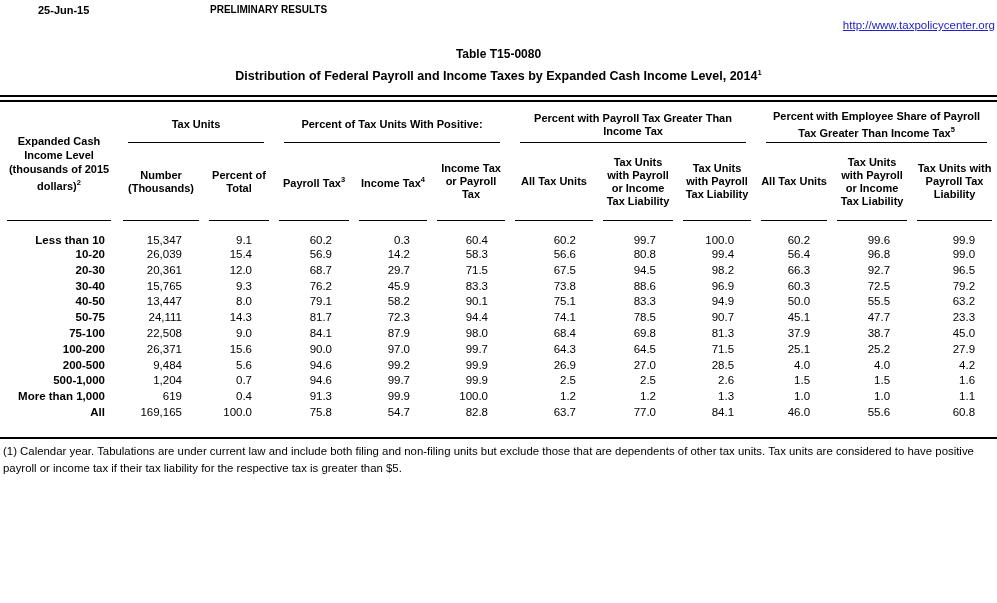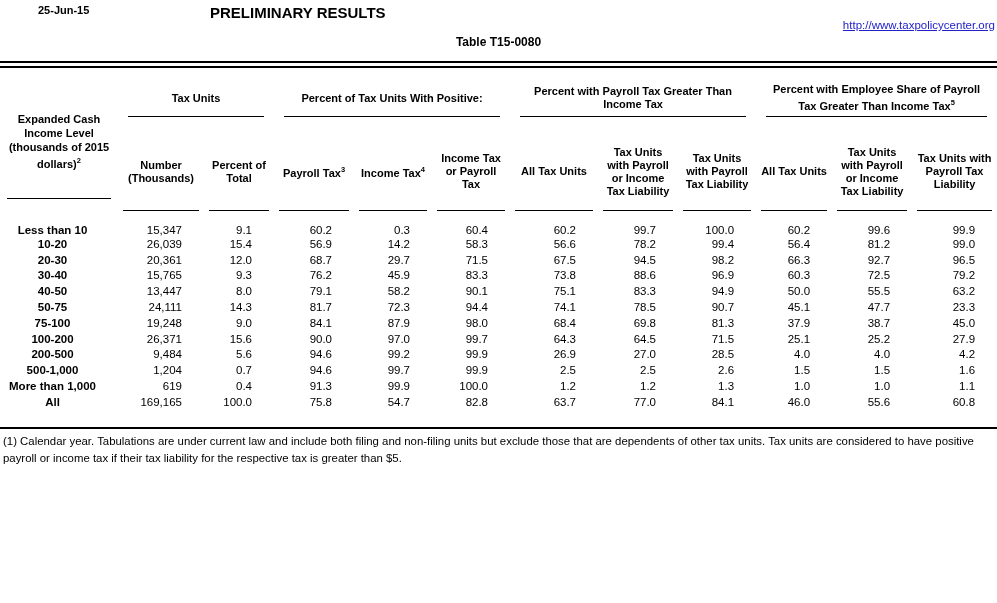--- a/index.html
+++ b/index.html
@@ -3,62 +3,63 @@
 <meta charset="utf-8">
 <style>
   html,body { margin:0; padding:0; background:#ffffff; }
   .page {
     width:997px; height:603px; background:#ffffff; color:#000;
     font-family:"Liberation Sans", sans-serif; position:relative; overflow:hidden;
   }
   
   .topbar { position:relative; height:20px; }
   .date   { position:absolute; left:38px;  top:4px; font-size:11px; font-weight:bold; }
-  .status { position:absolute; left:210px; top:4px; font-size:15px; font-weight:bold;text-align:center; }
+  .status { position:absolute; left:210px; top:4px; font-size:10px; font-weight:bold;text-align:center; }
   .toplink{ position:absolute; right:2px;  top:3px; font-size:11.5px; text-decoration:underline; }
   
   .titleblock { text-align:center; }
-  .t1 { margin-top:15px; font-size:12px;   font-weight:bold; }
+  .t1 { margin-top:27px; font-size:12px;   font-weight:bold; }
   .t2 { margin-top:7px;  font-size:12.5px; font-weight:bold; }
   sup { font-size:7.5px; }
   
   .double-rule { margin-top:12px; height:3px; border-top:2px solid #000; border-bottom:2px solid #000; }
   .bottom-rule { margin-top:17px; border-top:2px solid #000; }
   
   table { width:997px; border-collapse:collapse; table-layout:fixed; margin-top:5px; }
   th, td { padding:0; font-weight:normal; }
   thead th { font-weight:bold; font-size:11px; }
   .gh  { box-sizing:border-box; height:36px; margin:0 10px; display:flex; align-items:center;
          justify-content:center; text-align:center; border-bottom:1.5px solid #000; line-height:13px; }
   .ch  { box-sizing:border-box; height:78px; margin:0 5px; display:flex; align-items:center;
          justify-content:center; text-align:center; border-bottom:1.5px solid #000; line-height:13px; }
-  .ch1 { box-sizing:border-box; height:114px; margin:12px 7px; display:flex; align-items:center;
+  .ch1 { box-sizing:border-box; height:114px; margin:0 7px; display:flex; align-items:center;
          justify-content:center; text-align:center; border-bottom:1.5px solid #000; line-height:14px; }
   tr.grouprow { height:36px; } tr.grouprow th { vertical-align:bottom; }
   tr.colrow   { height:78px; } tr.colrow th   { vertical-align:bottom; }
   tbody tr { height:15.8px; }
   tbody tr:first-child td, tbody tr:first-child th { padding-top:13px; }
   td.num { text-align:right; padding-right:22px; font-size:11.5px; white-space:nowrap; }
-  th.rowlabel { padding-right:13px; font-size:11.5px; font-weight:bold; white-space:nowrap; }
+  th.rowlabel { text-align:right; padding-right:13px; font-size:11.5px; font-weight:bold; white-space:nowrap; }
   
   .footer { padding:4px 2px 0 3px; font-size:11.4px; line-height:17px; }
 </style>
 </head>
 <body>
 
 <div class="page">
 
   <div class="topbar">
     <span class="date">25-Jun-15</span>
     <span class="status">PRELIMINARY RESULTS</span>
     <a class="toplink" href="#" style="color: rgb(34, 34, 204); margin-top: 16px;">http://www.taxpolicycenter.org</a>
   </div>
 
   <div class="titleblock">
     <div class="t1">Table T15-0080</div>
+    <div class="t2"><span>Distribution of Federal Payroll and Income Taxes by Expanded Cash Income Level, 2014</span><sup>1</sup></div>
   </div>
 
   <div class="double-rule"></div>
 
   <table>
     <colgroup>
       <col style="width:118px">
         <col style="width:86px">
         <col style="width:70px">
       <col style="width:80px">
@@ -173,24 +174,24 @@
           <td class="num">99.9</td>
         </tr>
         <tr>
           <th class="rowlabel">10-20</th>
           <td class="num">26,039</td>
           <td class="num">15.4</td>
           <td class="num">56.9</td>
           <td class="num">14.2</td>
           <td class="num">58.3</td>
           <td class="num">56.6</td>
-          <td class="num">78.2</td>
+          <td class="num">80.8</td>
           <td class="num">99.4</td>
           <td class="num">56.4</td>
-          <td class="num">81.2</td>
+          <td class="num">96.8</td>
           <td class="num">99.0</td>
         </tr>
         <tr>
           <th class="rowlabel">20-30</th>
           <td class="num">20,361</td>
           <td class="num">12.0</td>
           <td class="num">68.7</td>
           <td class="num">29.7</td>
           <td class="num">71.5</td>
           <td class="num">67.5</td>
@@ -237,21 +238,21 @@
           <td class="num">94.4</td>
           <td class="num">74.1</td>
           <td class="num">78.5</td>
           <td class="num">90.7</td>
           <td class="num">45.1</td>
           <td class="num">47.7</td>
           <td class="num">23.3</td>
         </tr>
         <tr>
           <th class="rowlabel">75-100</th>
-          <td class="num">19,248</td>
+          <td class="num">22,508</td>
           <td class="num">9.0</td>
           <td class="num">84.1</td>
           <td class="num">87.9</td>
           <td class="num">98.0</td>
           <td class="num">68.4</td>
           <td class="num">69.8</td>
           <td class="num">81.3</td>
           <td class="num">37.9</td>
           <td class="num">38.7</td>
           <td class="num">45.0</td>

